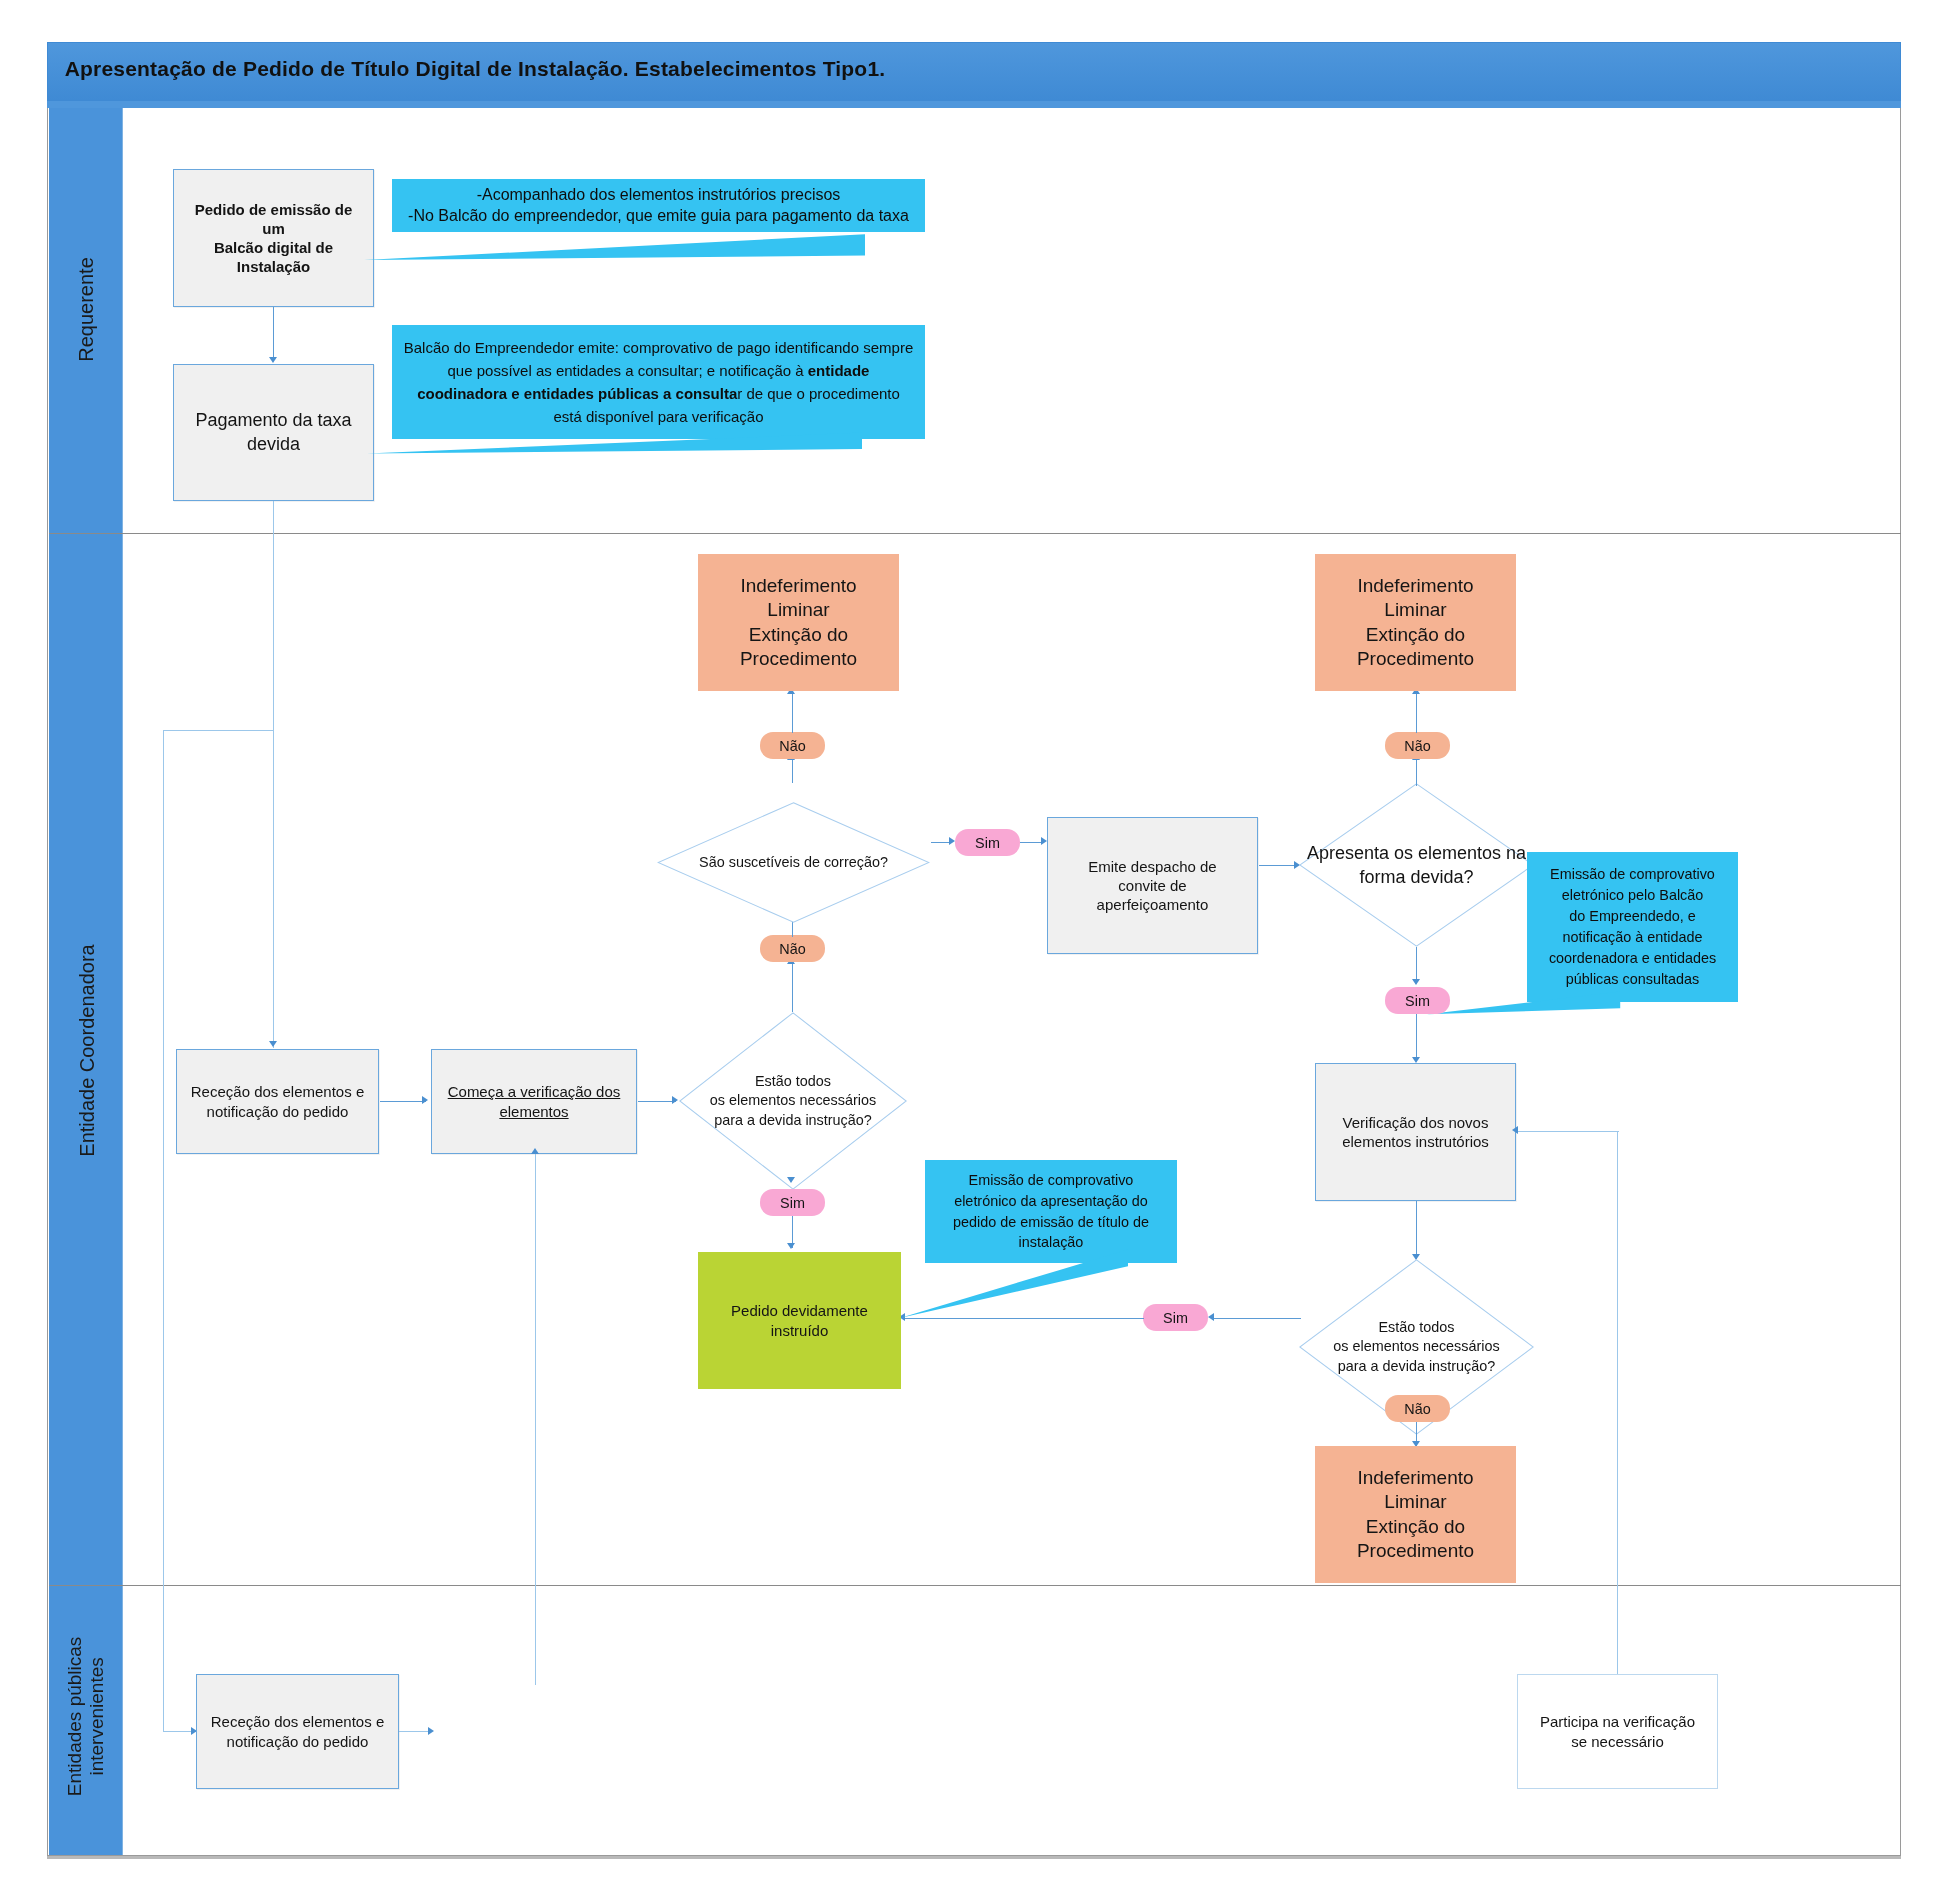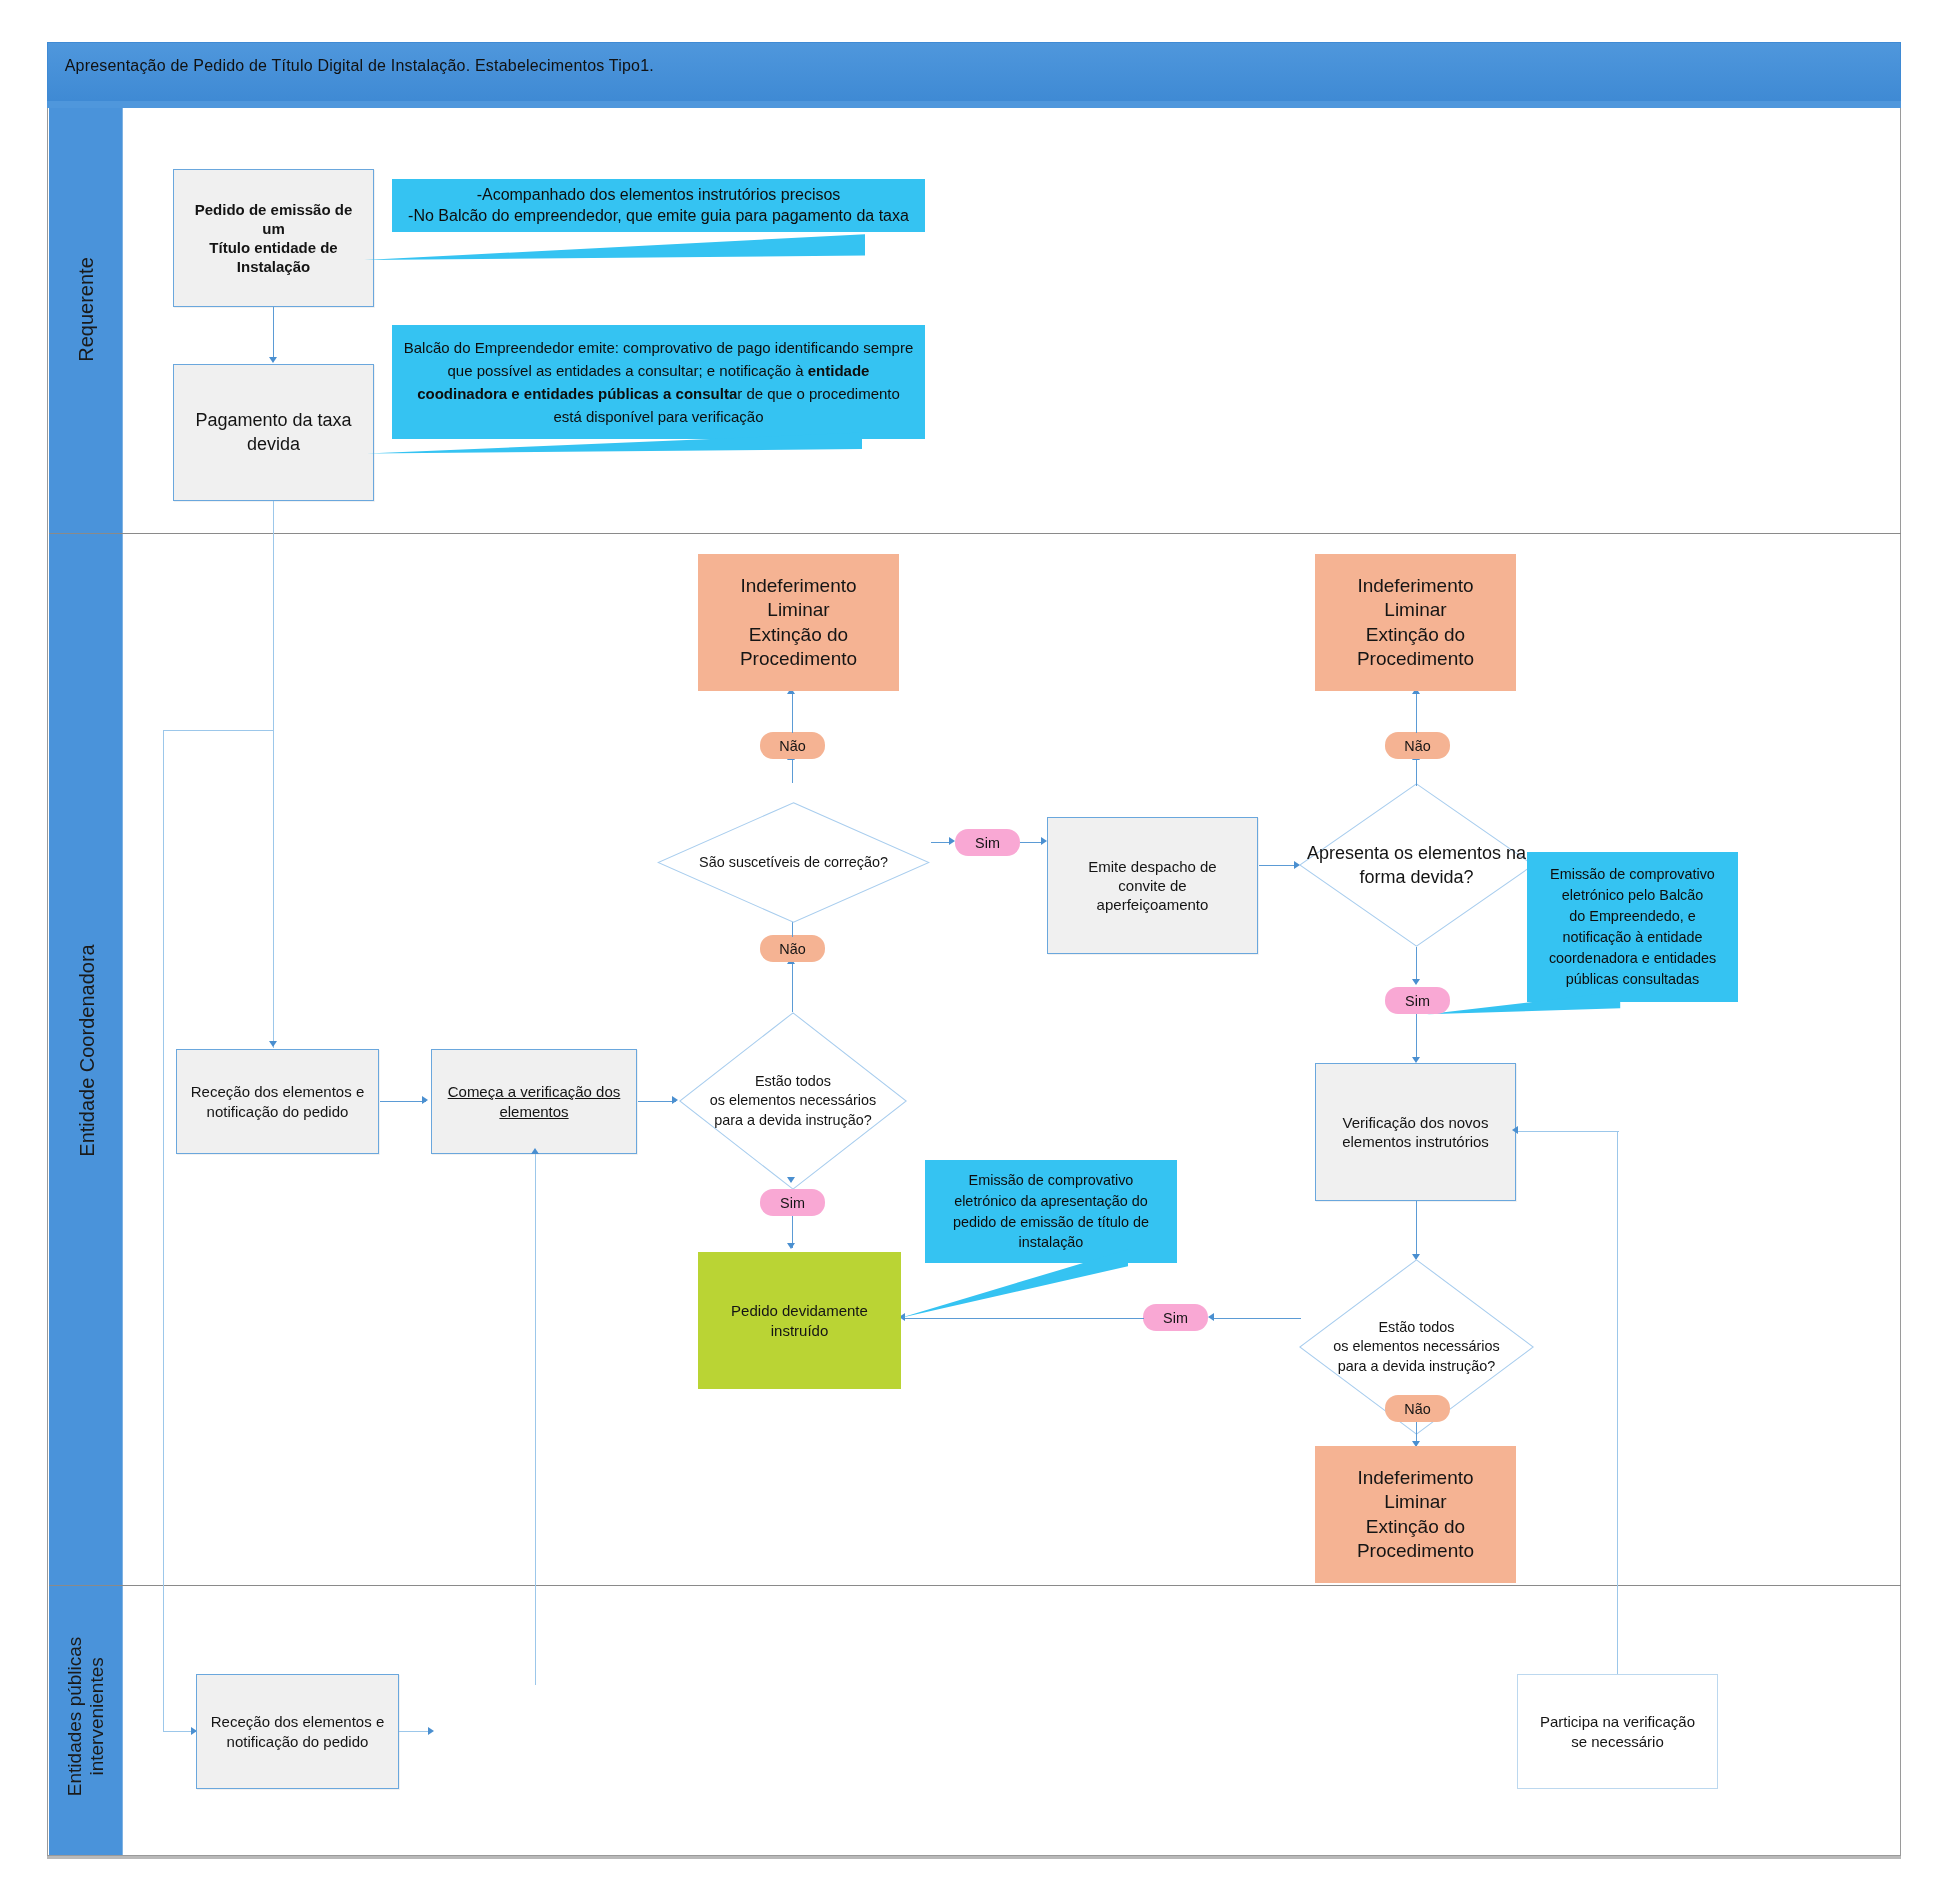--- a/index.html
+++ b/index.html
@@ -7,21 +7,21 @@
   #page{position:relative;width:1943px;height:1900px;background:#ffffff;overflow:hidden;}
 
   
   #frame{position:absolute;left:47px;top:42px;width:1854px;height:1814px;
          border:0.8px solid #9a9a9a;background:#ffffff;box-sizing:border-box;}
 
   
   #title-band{position:absolute;left:47px;top:42px;width:1854px;height:59px;
               background:linear-gradient(180deg,#4f97dc 0%,#3f8ad4 100%);
               border:0.8px solid #3f8ad4;box-sizing:border-box;}
-  #title-text{position:absolute;left:16.7px;top:13.7px;font-size:16px;font-weight:normal;color:#111;
+  #title-text{position:absolute;left:16.7px;top:13.7px;font-size:21px;font-weight:bold;color:#111;
               letter-spacing:0.2px;white-space:nowrap;}
   #title-underline{position:absolute;left:47px;top:101px;width:1854px;height:6.8px;background:#4f97dc;}
 
   
   .lane-band{position:absolute;left:49px;width:74px;
              background:linear-gradient(90deg,#4a93da 0%,#4a93da 100%);
              border-right:0.8px solid #7fb3e3;box-sizing:border-box;}
   .lane-label{position:absolute;transform:rotate(-90deg);transform-origin:center center;
               white-space:nowrap;font-size:20px;color:#1a1a1a;text-align:center;}
   .lane-sep{position:absolute;left:49px;width:1852px;height:0.8px;background:#8a8a8a;}
@@ -86,21 +86,21 @@
   <div class="lane-sep" style="top:1585px;"></div>
 
   <div class="lane-band" style="top:1586px;height:269px;">
     <div class="lane-label" style="left:-99px;top:108px;width:273px;font-size:19px;line-height:1.18;white-space:pre;">Entidades públicas
 intervenientes</div>
   </div>
 
   <div class="node proc" style="left:173px;top:169px;width:201px;height:138px;font-size:15px;font-weight:bold;padding:0 7.6px;">
     <div>
       <div>Pedido de emissão de um</div>
-      <div>Título entidade de</div>
+      <div>Balcão digital de</div>
       <div>Instalação</div>
     </div>
   </div>
 
   <div class="node callout" style="left:392px;top:179px;width:533px;height:53px;font-size:16px;">
     <div>
       <div>-Acompanhado dos elementos instrutórios precisos</div>
       <div>-No Balcão do empreendedor, que emite guia para pagamento da taxa</div>
     </div>
   </div>

